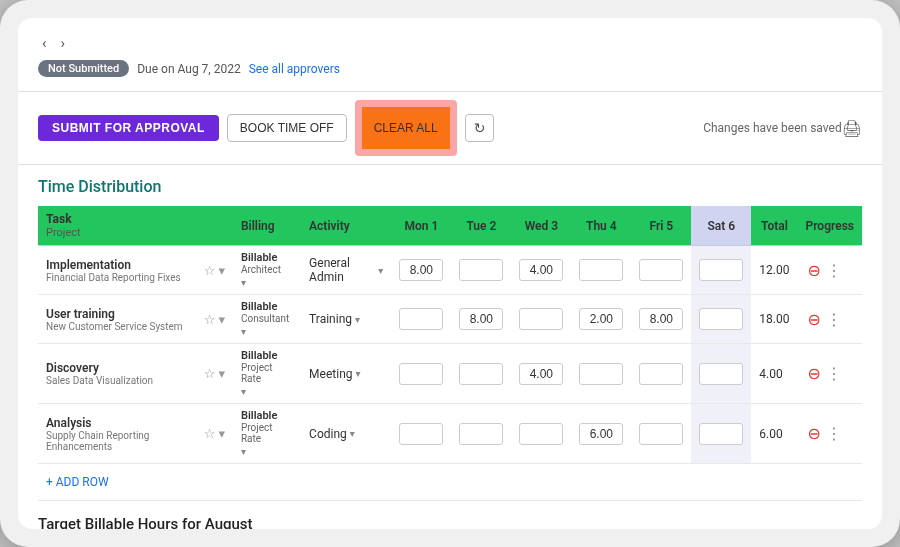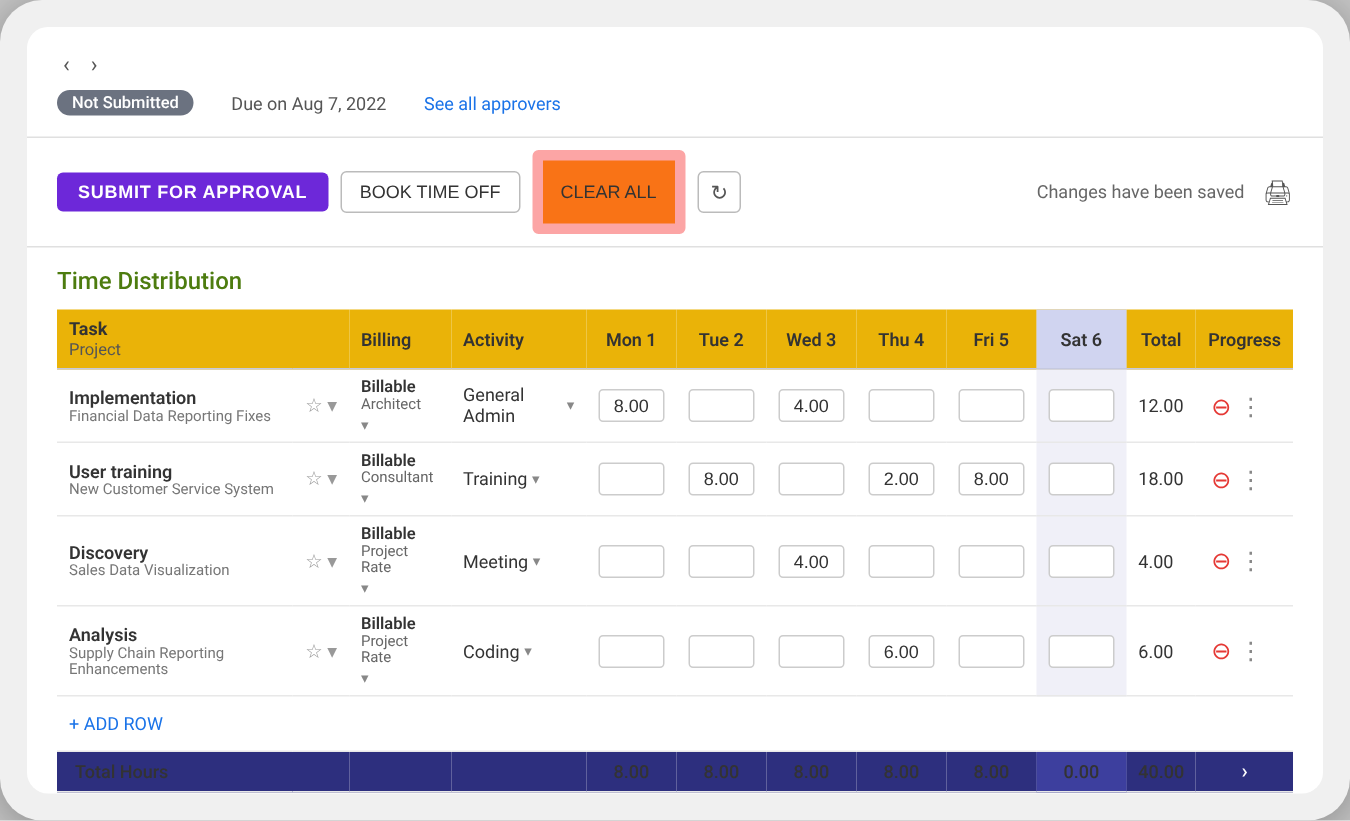--- a/index.html
+++ b/index.html
@@ -47,21 +47,21 @@
       padding: 2px 4px;
     }
     .date-title {
       font-size: 20px;
       font-weight: 500;
       color: #222;
     }
     .status-row {
       display: flex;
       align-items: center;
-      gap: 25px;
+      gap: 8px;
       margin-bottom: 8px;
     }
     .status-badge {
       background: #6b7280;
       color: #fff;
       border-radius: 12px;
       padding: 2px 10px;
       font-size: 11px;
       font-weight: 500;
     }
@@ -126,44 +126,44 @@
       cursor: pointer;
       font-size: 14px;
       color: #555;
     }
     .saved-text {
       margin-left: auto;
       color: #666;
       font-size: 12px;
       display: flex;
       align-items: center;
-      gap: 12px;
+      gap: 0;
     }
     .print-icon {
       color: #555;
       font-size: 16px;
     }
     .content {
       flex: 1;
       overflow-y: auto;
       padding: 12px 20px;
     }
     .section-title {
       font-size: 16px;
       font-weight: 500;
-      color: #4d7c0f;
+      color: #0f766e;
       margin-bottom: 10px;
     }
     .time-table {
       width: 100%;
       border-collapse: collapse;
       font-size: 12px;
     }
     .time-table thead tr {
-      background: #eab308;
+      background: #22c55e;
     }
     .time-table thead th {
       padding: 6px 8px;
       text-align: left;
       font-weight: 600;
       color: #333;
       border-bottom: 1px solid #c5c9e0;
       white-space: nowrap;
     }
     .time-table thead th.sat6 {
@@ -469,35 +469,20 @@
                 <span class="more-btn">⋮</span>
               </td>
             </tr>
 
             <tr>
               <td colspan="12">
                 <a class="add-row-link">+ ADD ROW</a>
               </td>
             </tr>
 
-            <tr class="total-row">
-              <td colspan="2">Total Hours</td>
-              <td></td>
-              <td></td>
-              <td>8.00</td>
-              <td>8.00</td>
-              <td>8.00</td>
-              <td>8.00</td>
-              <td>8.00</td>
-              <td class="sat-total">0.00</td>
-              <td>40.00</td>
-              <td>
-                <span style="color:#fff;font-size:14px;cursor:pointer;">›</span>
-              </td>
-            </tr>
           </tbody>
         </table>
       </div>
 
       <div class="billable-hours-section">
         <div class="billable-title">Target Billable Hours for August</div>
 
       </div>
     </div>
   </div>

